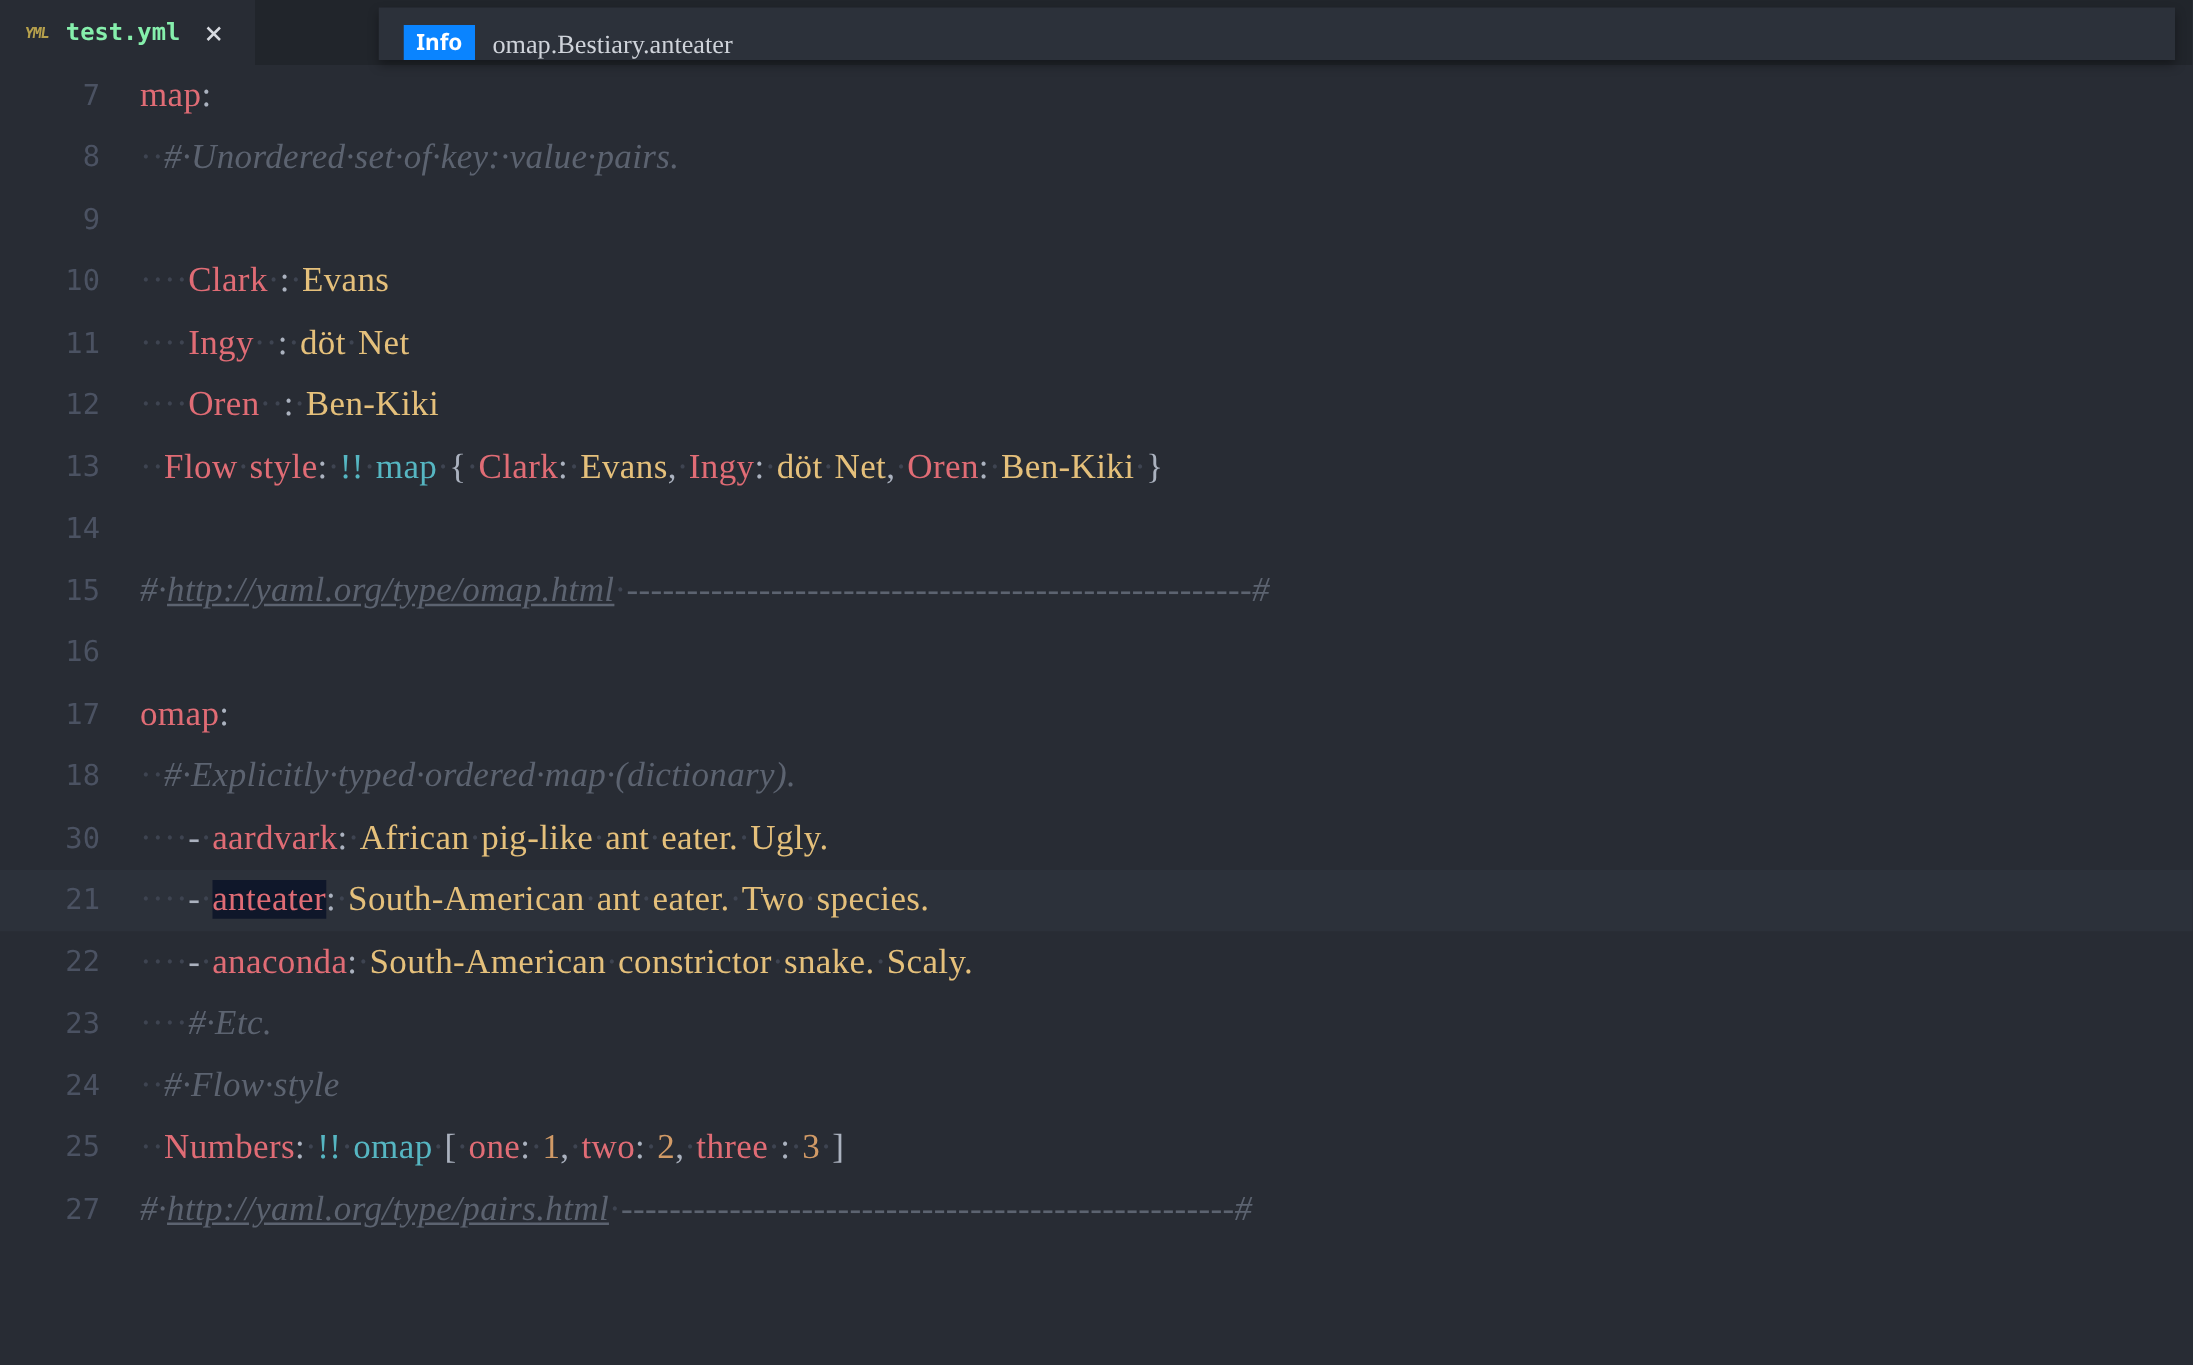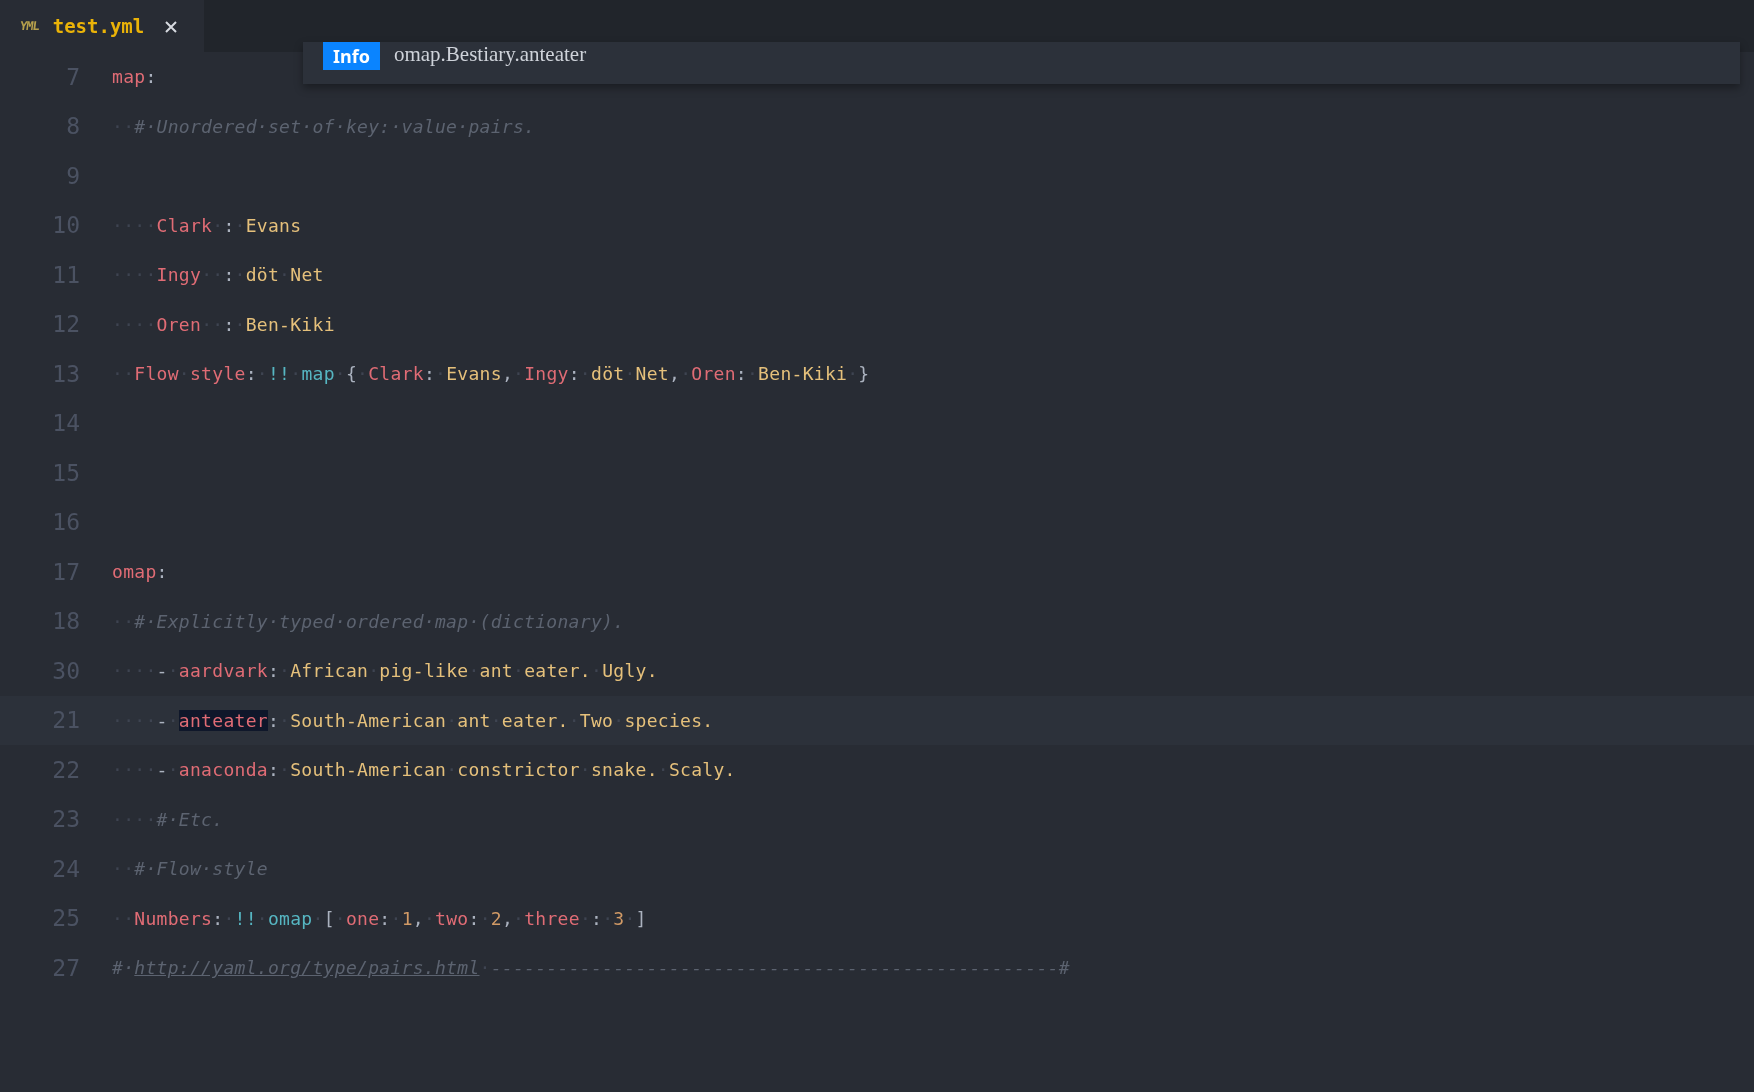--- a/index.html
+++ b/index.html
@@ -3,39 +3,39 @@
 <meta charset="utf-8">
 <style>
   * { margin:0; padding:0; box-sizing:border-box; }
   html,body { width:1754px; height:1092px; background:#282c34; font-family:"Menlo","Consolas",monospace; overflow:hidden; }
 
   
   .tabbar { height:52px; background:#21252b; display:flex; align-items:stretch; }
   .tab { display:flex; align-items:center; padding:0 20px; gap:14px; font-size:19px; }
   .tab.active { background:#282c34; color:#d7dae0; }
   .tab .yml-badge { color:#b6a04c; font-size:12px; font-weight:bold; letter-spacing:-1px; transform:skewX(-8deg); }
-  .tab .fname { color:#eab308; font-weight:600;text-align:center; }
+  .tab .fname { color:#86efac; font-weight:600;text-align:center; }
   .tab .close { color:#d7dae0; font-size:24px; padding:0 6px; }
   .tab .close svg { width:14px; height:14px; }
 
   
   .infobar { position:absolute; top:6px; left:303px; right:14px; height:42px;
-             background:#2c313a; display:flex; align-items:flex-start; padding:0 20px;
-             box-shadow:0 4px 8px rgba(0,0,0,.35);margin-top:36px; }
+             background:#2c313a; display:flex; align-items:flex-end; padding:0 20px;
+             box-shadow:0 4px 8px rgba(0,0,0,.35); }
   .info-badge { background:#0a84ff; color:#fff; font-weight:bold; font-size:18px;
                 padding:2px 10px; font-family:system-ui,sans-serif; }
   .info-txt { color:#cfd3da; font-size:21px; margin-left:14px; font-family:Liberation Serif, serif; }
 
   
   .editor { position:absolute; top:52px; left:0; right:0; bottom:0; }
   .line { display:flex; height:49.5px; align-items:center; }
   .line.hl { background:#2c313a; }
   .gutter { width:112px; text-align:right; padding-right:32px; color:#4b5262;
             font-size:23px; user-select:none; }
-  .code { font-size:18px; white-space:pre; letter-spacing:0.3px; }
+  .code { font-size:28px; white-space:pre; letter-spacing:0.3px;font-family:Liberation Serif, serif; }
 
   .ws  { color:#3e4451; }  
   .key { color:#e06c75; }  
   .val { color:#e5c07b; }  
   .pun { color:#abb2bf; }  
   .tag { color:#56b6c2; }  
   .num { color:#d19a66; }  
   .cmt { color:#5c6370; font-style:italic; }
   .url { color:#5c6370; font-style:italic; text-decoration:underline; }
   .sel { background:#0f172a; }
@@ -88,20 +88,21 @@
     <div class="line">
       <div class="gutter">13</div>
       <div class="code"><span class="ws">··</span><span class="key">Flow</span><span class="ws">·</span><span class="key">style</span><span class="pun">:</span><span class="ws">·</span><span class="tag">!!</span><span class="ws">·</span><span class="tag">map</span><span class="ws">·</span><span class="pun">{</span><span class="ws">·</span><span class="key">Clark</span><span class="pun">:</span><span class="ws">·</span><span class="val">Evans</span><span class="pun">,</span><span class="ws">·</span><span class="key">Ingy</span><span class="pun">:</span><span class="ws">·</span><span class="val">döt</span><span class="ws">·</span><span class="val">Net</span><span class="pun">,</span><span class="ws">·</span><span class="key">Oren</span><span class="pun">:</span><span class="ws">·</span><span class="val">Ben-Kiki</span><span class="ws">·</span><span class="pun">}</span></div>
     </div>
     <div class="line">
       <div class="gutter">14</div>
       <div class="code"></div>
     </div>
     <div class="line">
       <div class="gutter">15</div>
+      <div class="code"><span class="cmt">#·</span><span class="url">http://yaml.org/type/omap.html</span><span class="ws">·</span><span class="cmt">----------------------------------------------------#</span></div>
     </div>
     <div class="line">
       <div class="gutter">16</div>
       <div class="code"></div>
     </div>
     <div class="line">
       <div class="gutter">17</div>
       <div class="code"><span class="key">omap</span><span class="pun">:</span></div>
     </div>
     <div class="line">

